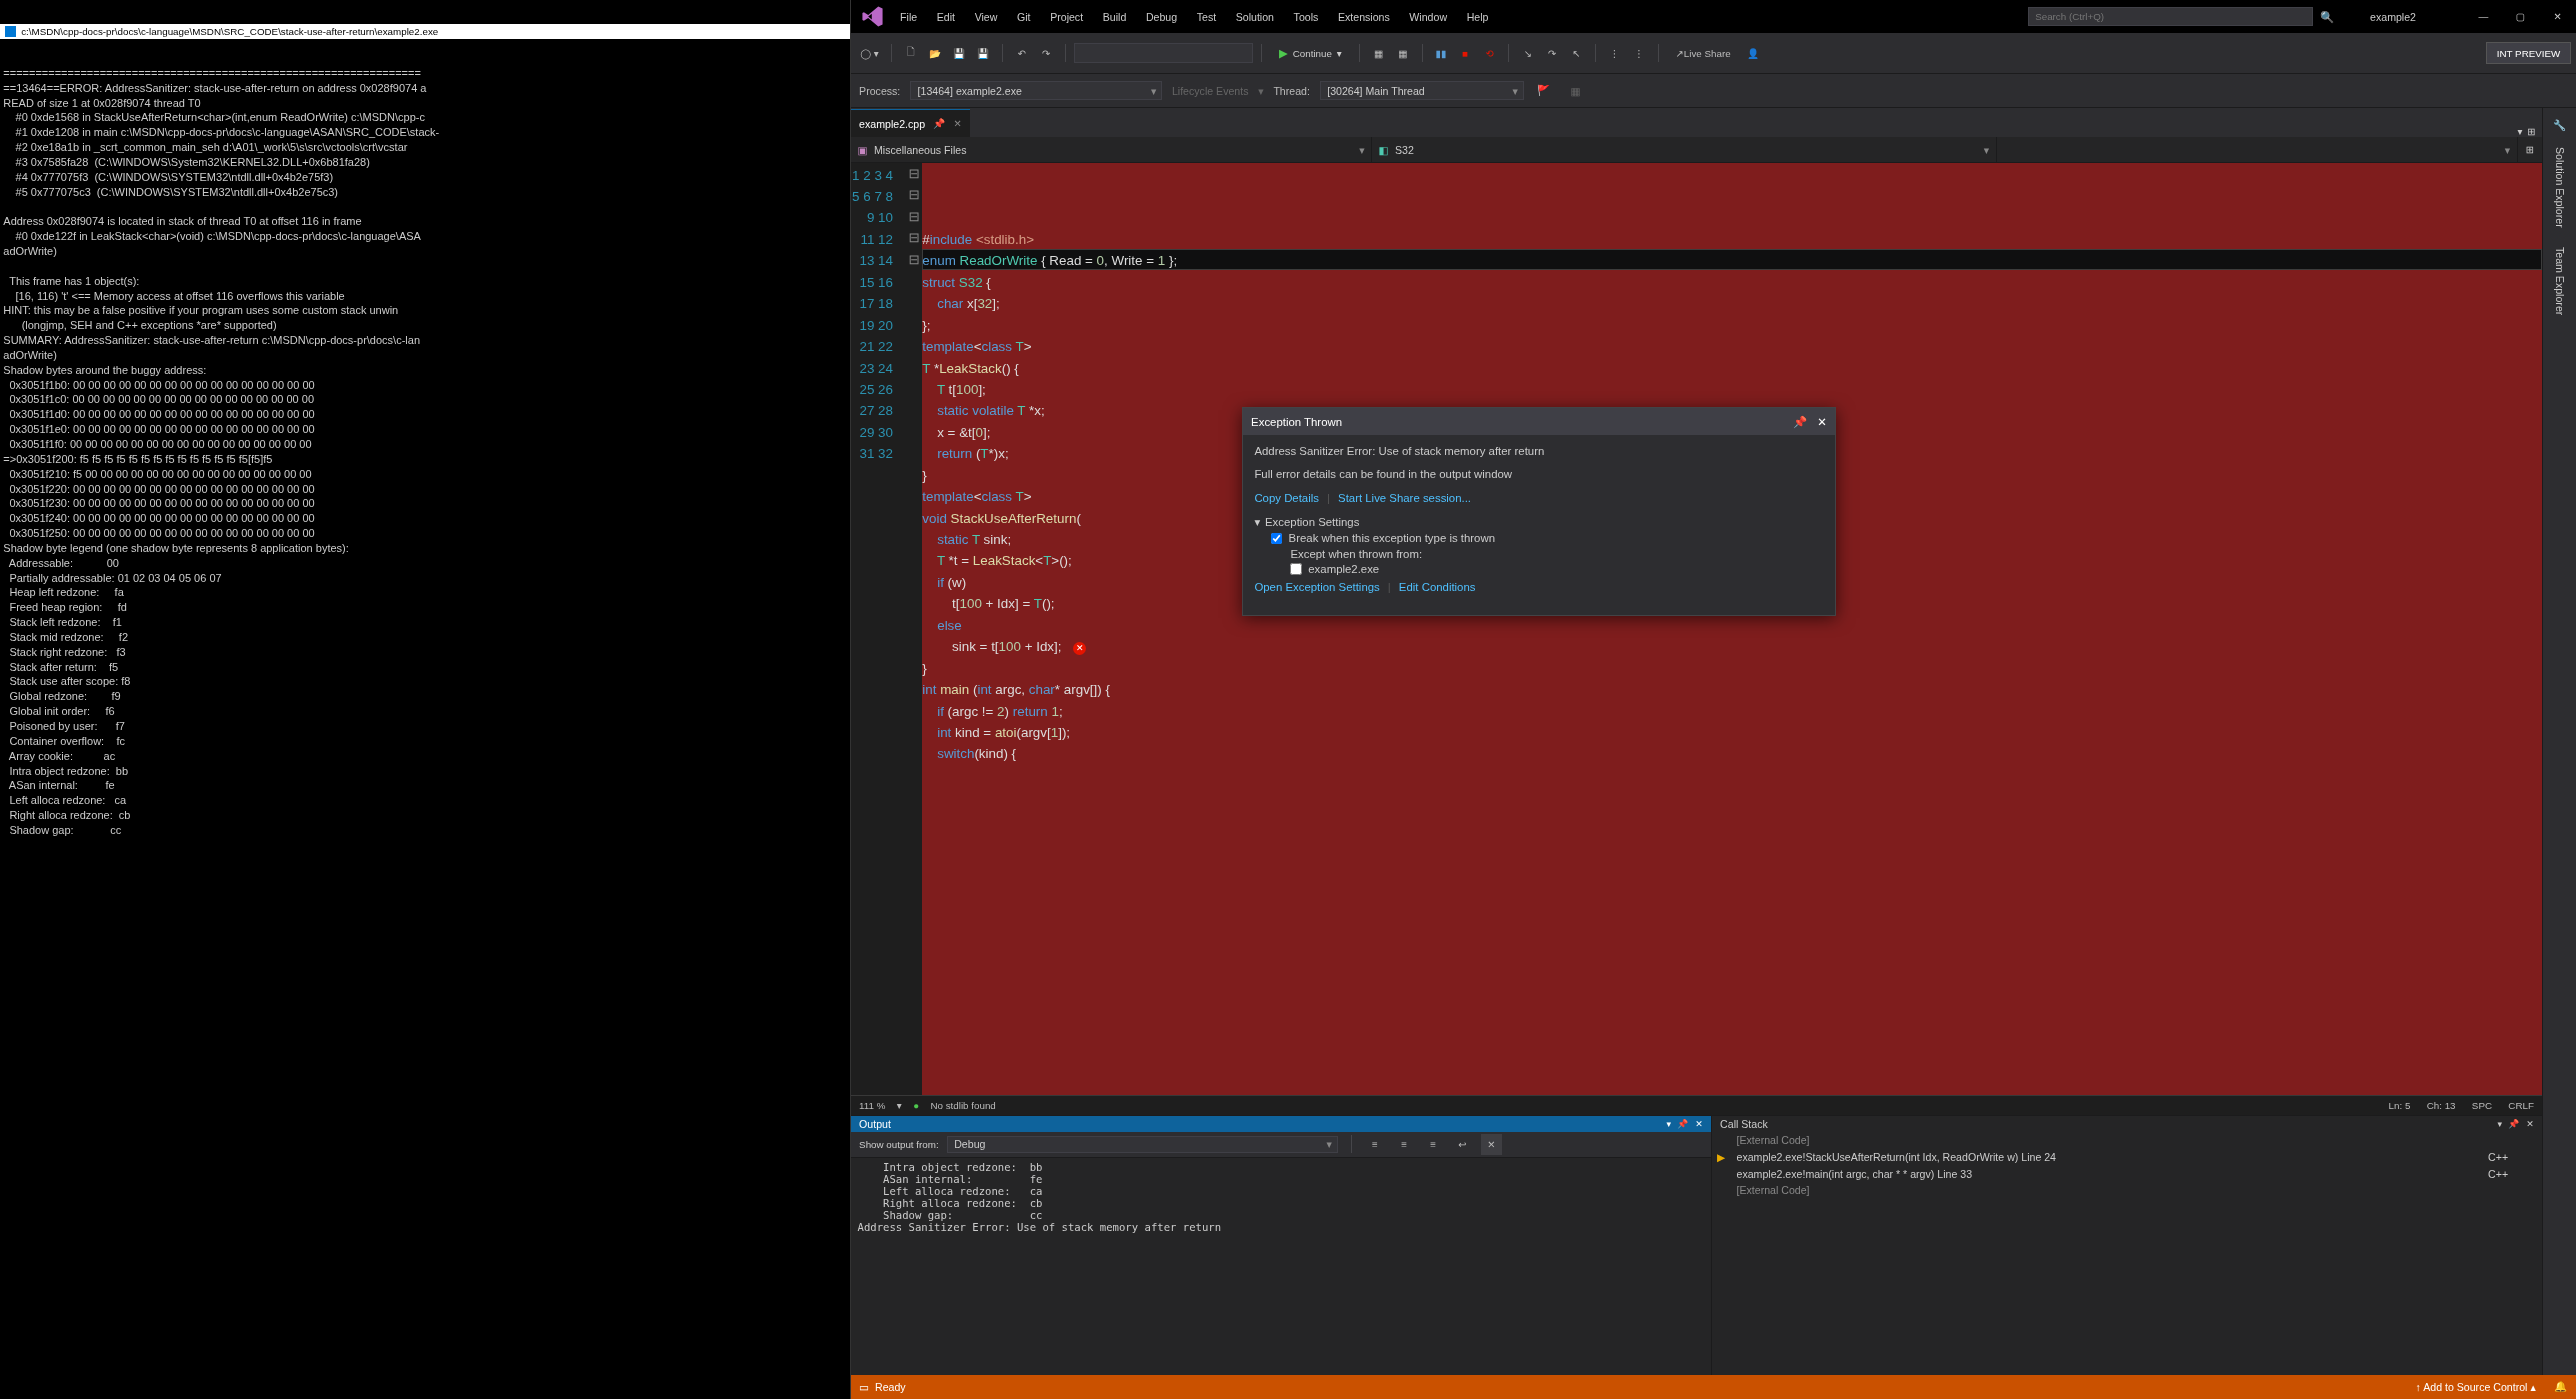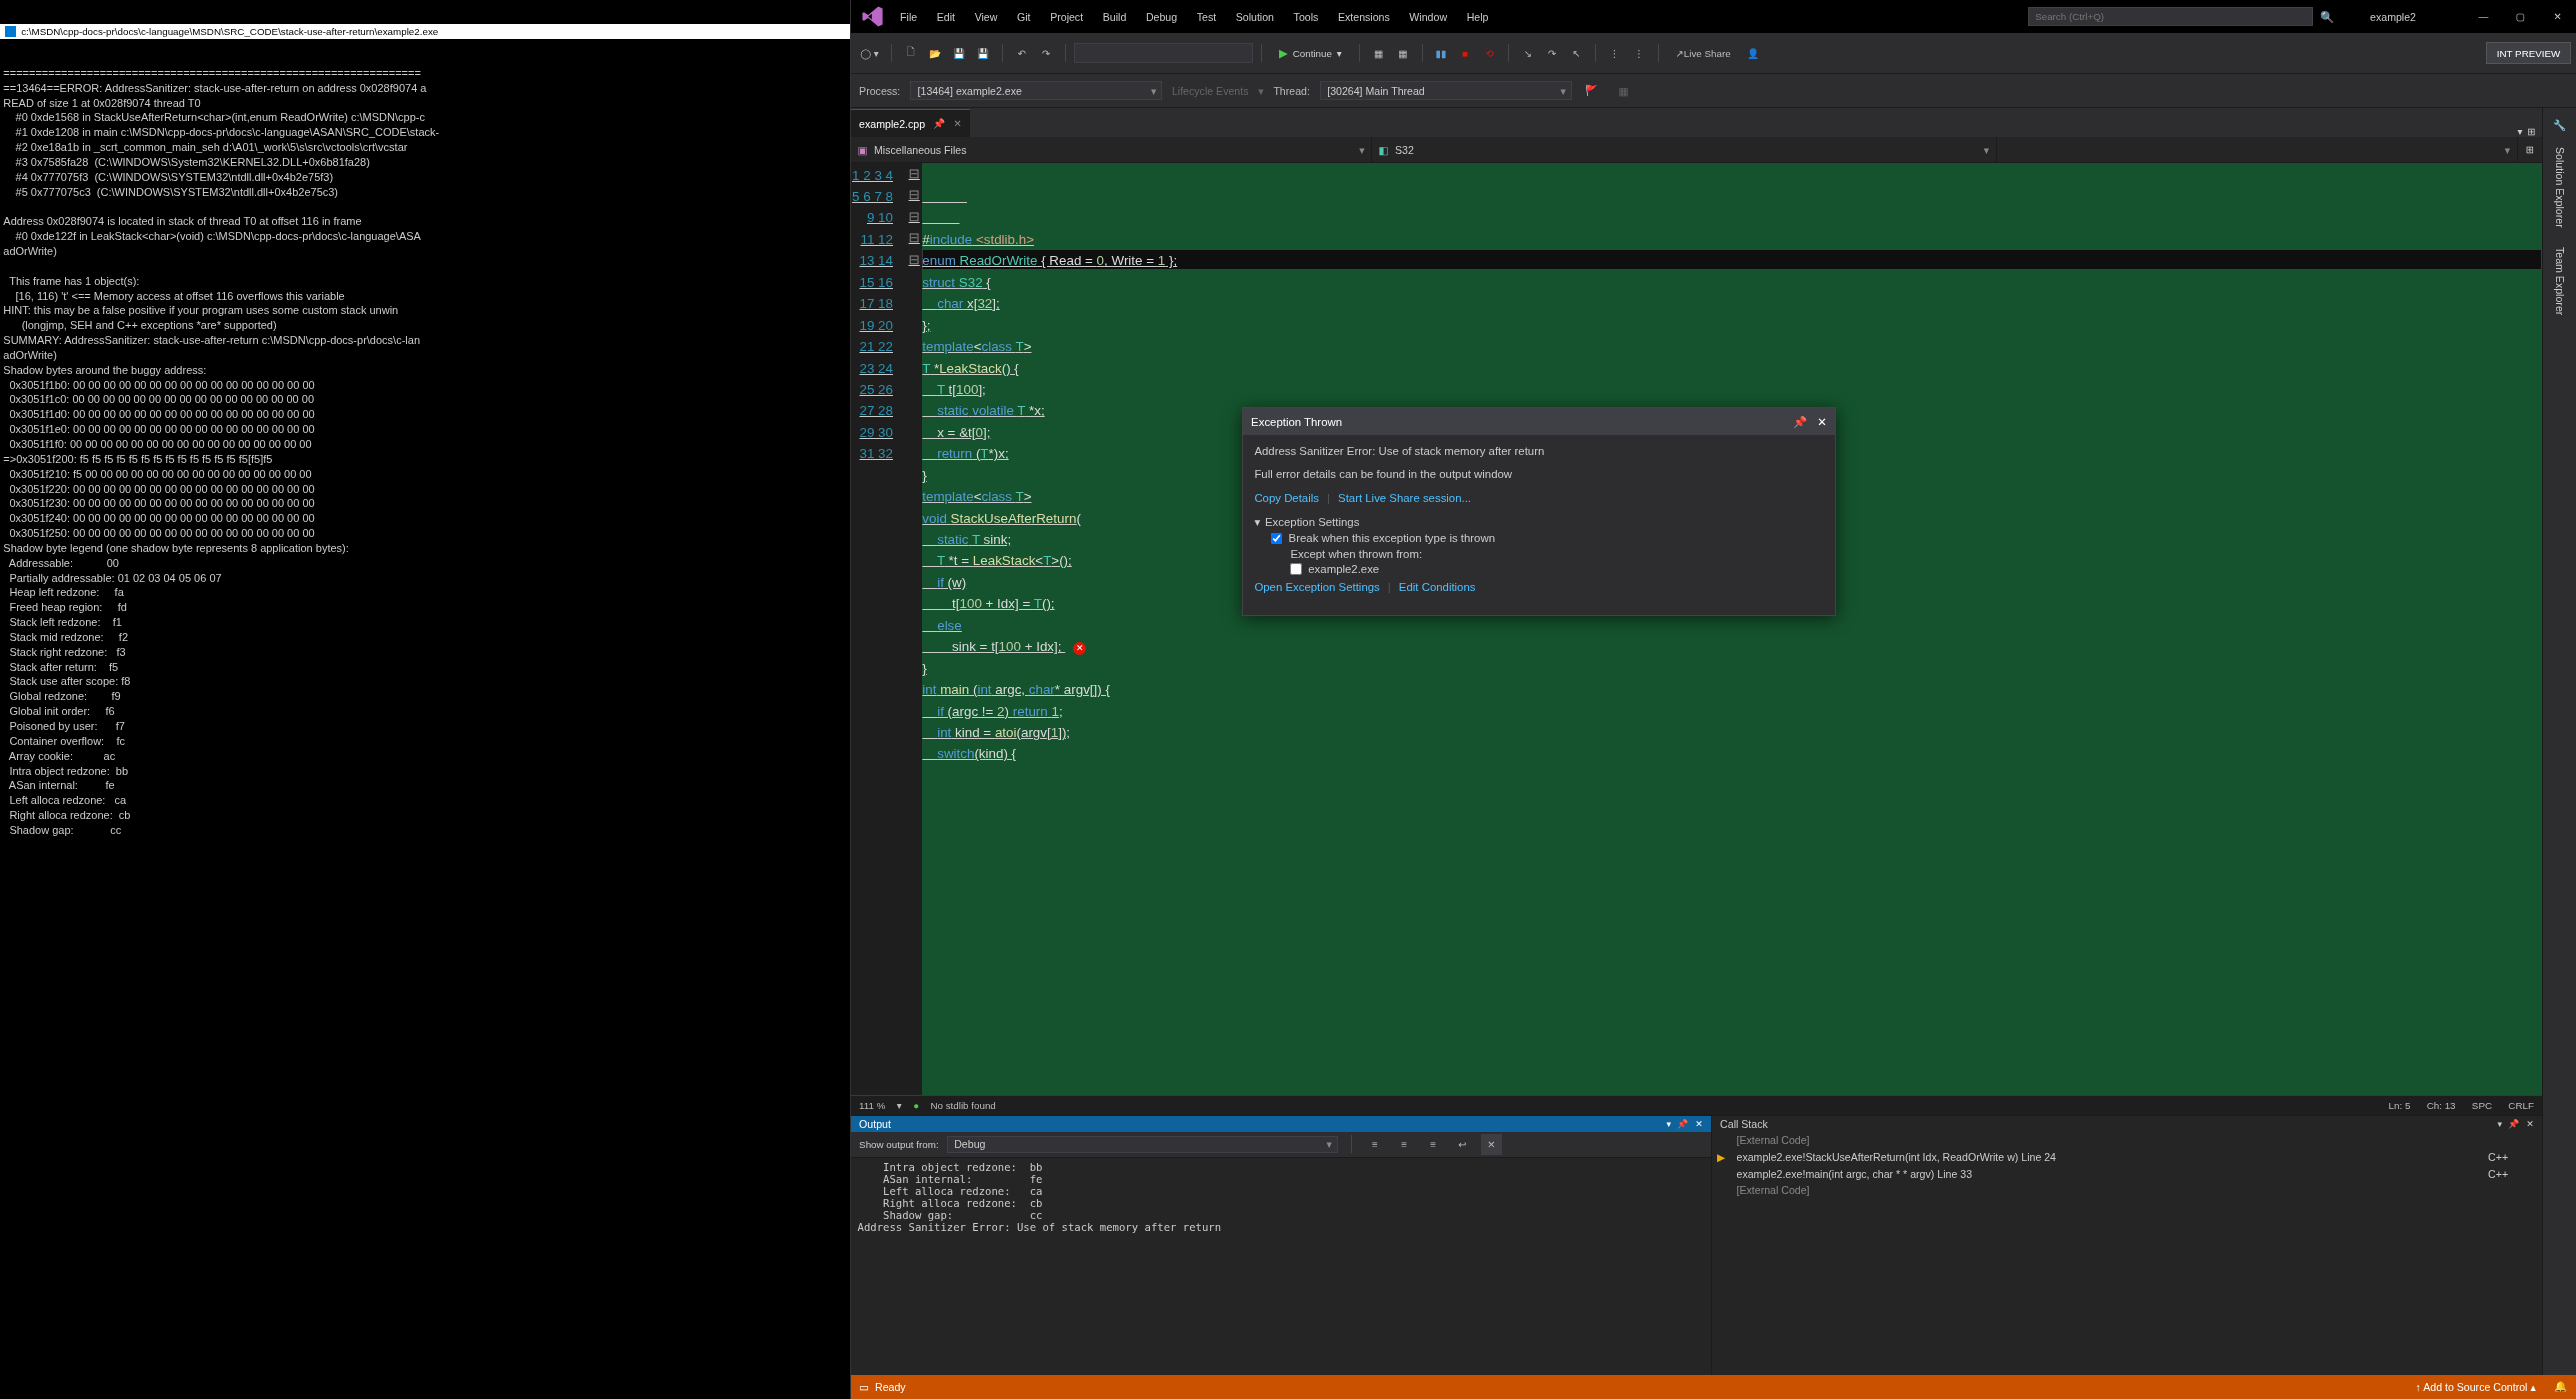--- a/index.html
+++ b/index.html
@@ -33,21 +33,21 @@
 .vs-editorcol { flex:1; display:flex; flex-direction:column; }
 .vs-rightstrip { width:34px; background:#2d2d30; border-left:0.8px solid #1b1b1c; display:flex; flex-direction:column; align-items:center; padding-top:6.5px; gap:3.3px; font-size:10.6px;}
 .rightstrip-tab { writing-mode:vertical-rl; padding:8.1px 3.3px; color:#ccc; cursor:pointer; }
 .file-tabs { height:29px; display:flex; align-items:flex-end; background:#2d2d30; }
 .file-tab { background:#1e1e1e; border-top:0.8px solid #0e639c; height:28px; display:flex; align-items:center; padding:0 8.1px; gap:8.1px; color:#fff; font-size:10.6px; }
 .file-tab-close { color:#888; font-size:9.8px; }
 .file-tabs-right { margin-left:auto; display:flex; gap:4.9px; padding:0 6.5px;}
 .nav-combos { height:26px; display:flex; background:#252526; border-bottom:0.8px solid #1b1b1c; }
 .nav-combo { flex:1; display:flex; align-items:center; padding:0 6.5px; gap:6.5px; border-right:0.8px solid #1b1b1c; font-size:10.6px; position:relative; }
 .nav-combo::after { content:"▾"; position:absolute; right:6.5px; color:#888; }
-.editor { flex:1; display:flex; background:#14532d; font-family:Consolas,monospace; font-size:13.4px; position:relative; overflow:hidden;text-decoration:underline; }
+.editor { flex:1; display:flex; background:#7f1d1d; font-family:Consolas,monospace; font-size:13.4px; position:relative; overflow:hidden; }
 .gutter { width:55px; background:#1e1e1e; color:#2b91af; text-align:right; padding:1.6px 13px 1.6px 0; line-height:1.6; user-select:none; }
 .fold-gutter { width:16.3px; background:#1e1e1e; color:#888; line-height:1.6; text-align:center;}
 .code { flex:1; padding:1.6px 0; line-height:1.6; white-space:pre; color:#dcdcdc; position:relative; }
 .hl-line { position:absolute; left:0; right:0; height:1.6em; background:#0f0f10; border:0.8px solid #3c3c3c;}
 .kw { color:#569cd6; }
 .type { color:#4ec9b0; }
 .str { color:#d69d85; }
 .num { color:#b5cea8; }
 .fn { color:#dcdcaa; }
 .err-glyph { display:inline-block; width:13px; height:13px; background:#e51400; border-radius:50%; color:#fff; font-size:9px; line-height:13px; text-align:center; margin-left:8.1px; }
@@ -219,21 +219,21 @@
       <div class="tb-btn">👤</div>
       <div class="tb-intpreview">INT PREVIEW</div>
     </div>
 
     <div class="vs-debugbar">
       <span class="db-label">Process:</span>
       <div class="db-combo" style="width:252px"><span>[13464] example2.exe</span></div>
       <span class="db-label" style="color:#666">Lifecycle Events</span>
         <span style="color:#666">▾</span>
       <span class="db-label">Thread:</span>
-      <div class="db-combo" style="width:252px"><span>[30264] Main Thread</span></div>
+      <div class="db-combo" style="width:204px"><span>[30264] Main Thread</span></div>
       <div class="tb-btn">🚩</div>
       <div class="tb-btn" style="color:#666">▦</div>
     </div>
 
     <div class="vs-body">
       <div class="vs-editorcol">
 
         <div class="file-tabs">
           <div class="file-tab">
             <span>example2.cpp</span>

